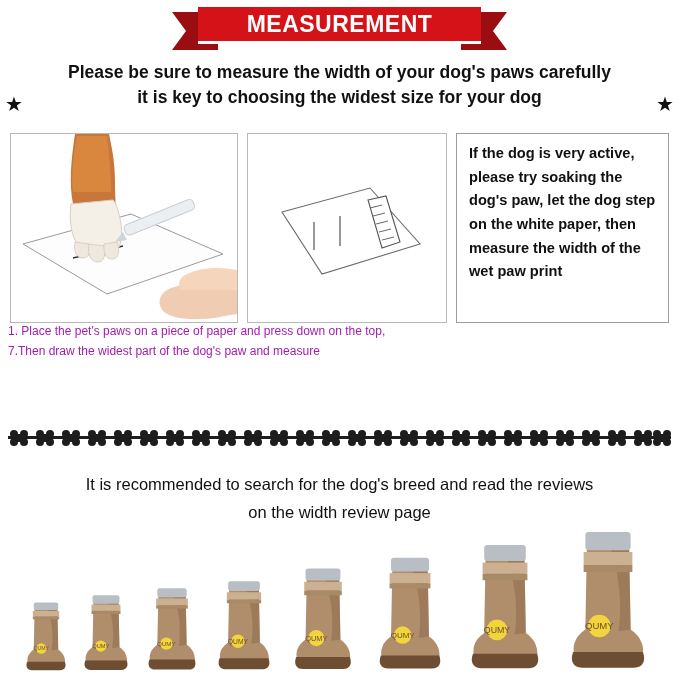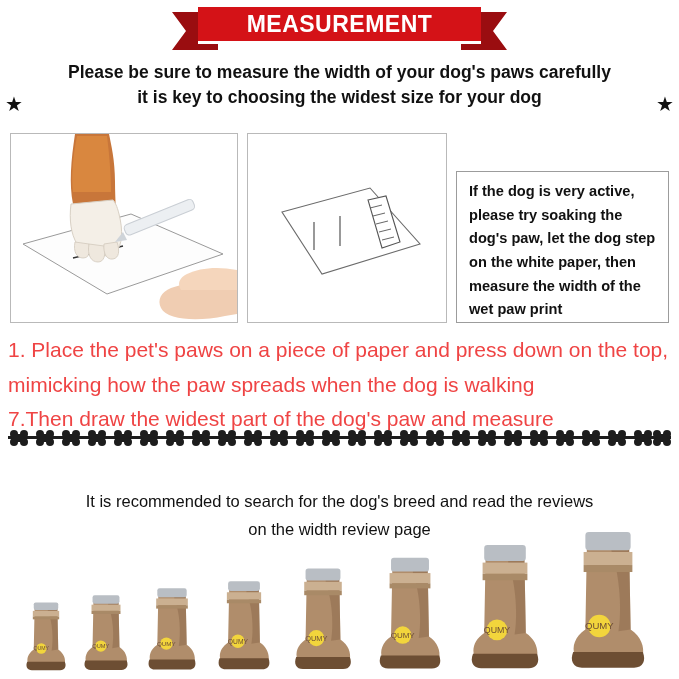--- a/index.html
+++ b/index.html
@@ -70,21 +70,20 @@
   .star-left { left: 5px; top: 94px; }
   .star-right { right: 5px; top: 94px; }
 
   
   .boxes {
     position: absolute;
     top: 133px; left: 10px; right: 10px;
     height: 190px;
     display: flex;
     gap: 9px;
-    align-items: flex-end;
   }
   .box {
     border: 1px solid #b9b9b9;
     background: #fff;
     position: relative;
     overflow: hidden;
   }
   .box.photo { width: 228px; }
   .box.draw { width: 200px; }
   .box.note { flex: 1; border-color: #9c9c9c; }
@@ -93,44 +92,43 @@
     padding: 8px 10px 0 12px;
     font-size: 14.6px;
     font-weight: bold;
     color: #111;
     line-height: 1.62;
   }
 
   
   .instructions {
     position: absolute;
-    top: 333px; left: 8px; right: 8px;
-    font-size: 21px;
-    color: #ef4444;
+    top: 322px; left: 8px; right: 8px;
+    font-size: 12px;
+    color: #a21caf;
     line-height: 1.6;
   }
   .instructions div { margin-bottom: 1px; }
 
   
   .divider {
     position: absolute;
     top: 428px; left: 8px; right: 8px;
     height: 20px;
   }
 
   
   .recommend {
     position: absolute;
     top: 470px; left: 0; right: 0;
     text-align: center;
     font-size: 16.5px;
     color: #111;
     line-height: 1.7;
     padding: 0 40px;
-    margin-top: 17px;
   }
 
   
   .boots {
     position: absolute;
     left: 8px; right: 8px;
     bottom: 6px;
     height: 150px;
     display: flex;
     align-items: flex-end;
@@ -204,21 +202,20 @@
       </svg>
     </div>
 
     <div class="box note">
       <div class="note-text">If the dog is very active, please try soaking the dog's paw, let the dog step on the white paper, then measure the width of the wet paw print</div>
     </div>
   </div>
 
   <div class="instructions">
     <div>1. Place the pet's paws on a piece of paper and press down on the top,</div>
-    <div>mimicking how the paw spreads when the dog is walking</div>
     <div>7.Then draw the widest part of the dog's paw and measure</div>
   </div>
 
   <div class="divider">
     <svg width="663" height="20" viewBox="0 0 663 20">
       <g fill="#1d1d1d">
         <rect x="0" y="8" width="663" height="3"></rect>
       </g>
       <g fill="#1d1d1d">
 

